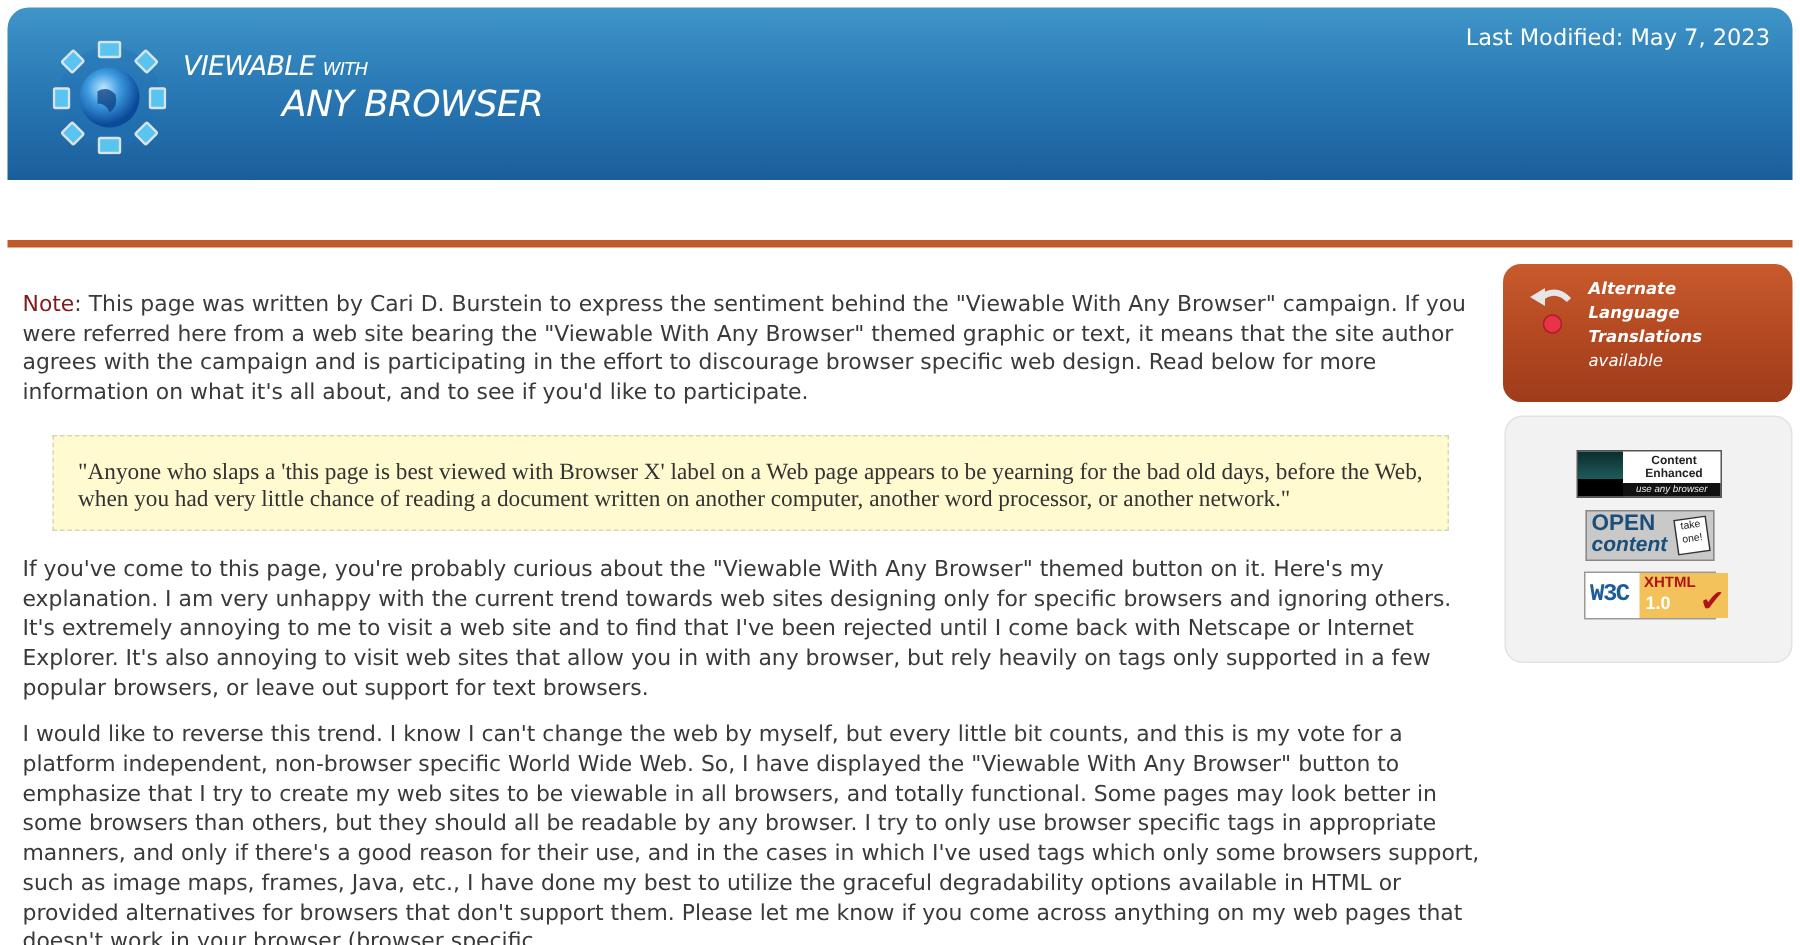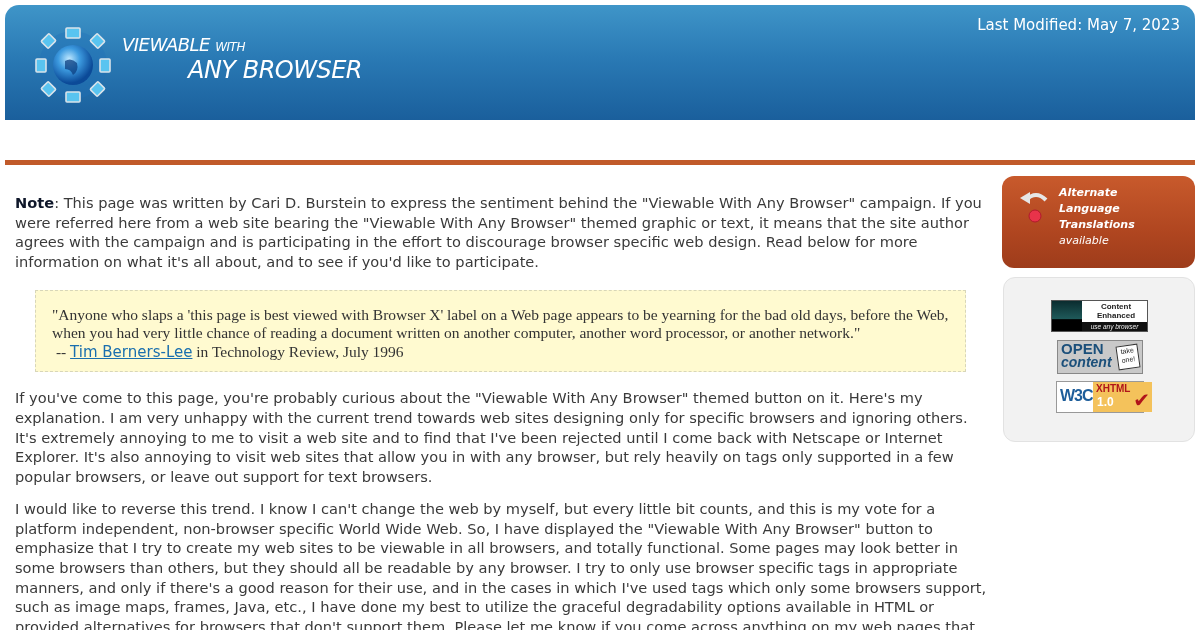--- a/index.html
+++ b/index.html
@@ -39,21 +39,21 @@
   .nav-item::before {
     content: ""; position: absolute; left: 50%; top: -13px; margin-left: -6px;
     border-left: 6px solid transparent; border-right: 6px solid transparent;
     border-top: 6px solid #2a7ab5;
   }
   .orange-bar { position: absolute; left: 5px; top: 160px; width: 1190px; height: 5px; background: #c15a2a; }
 
   
   .main { position: absolute; left: 15px; top: 193px; width: 975px; font-size: 14.6px; line-height: 19.7px; }
   .main p { margin: 0 0 12px 0; }
-  .note-label { color: #0f172a; font-weight: bold; }
+  .note-label { color: #7f1d1d; font-weight: normal; }
 
   .quote {
     margin: 18px 24px 16px 20px; padding: 15px 16px 10px 16px;
     background: #fffad0; border: 1px dashed #d8d6b8;
     font-family: "Liberation Serif", "DejaVu Serif", serif; font-size: 15.5px; line-height: 18.5px; color: #333;
   }
   .quote a { color: #1a6fae; text-decoration: underline; font-family: "DejaVu Sans", sans-serif; font-size: 15px; }
 
   
   .lang-box {
@@ -76,21 +76,21 @@
   .badge-ce .dark { position: absolute; left: 0; top: 0; width: 30px; height: 30px; background: linear-gradient(#0b2c2f, #1f5a5a 60%, #000 62%); }
   .badge-ce .t1 { position: absolute; left: 34px; top: 1px; width: 60px; text-align: center; font-size: 8px; line-height: 9px; font-weight: bold; color: #222; font-family: "Liberation Sans", sans-serif; }
   .badge-ce .t2 { position: absolute; left: 30px; bottom: 0; width: 65px; height: 9px; background: #111; color: #eee; font-size: 6.5px; line-height: 9px; text-align: center; font-style: italic; font-family: "Liberation Sans", sans-serif; }
 
   .badge-oc { top: 62px; height: 32px; width: 84px; left: 53px; background: #c9c9c9; border: 1px solid #888; }
   .badge-oc .o1 { position: absolute; left: 3px; top: 0px; color: #1b4f7a; font-weight: bold; font-size: 15px; line-height: 15px; font-family: "Liberation Sans", sans-serif; }
   .badge-oc .o2 { position: absolute; left: 3px; top: 14px; color: #1b4f7a; font-weight: bold; font-style: italic; font-size: 14px; line-height: 15px; font-family: "Liberation Sans", sans-serif; }
   .badge-oc .take { position: absolute; right: 3px; top: 4px; width: 20px; height: 22px; background: #fff; border: 1px solid #333; font-size: 7px; line-height: 9px; text-align: center; transform: rotate(-8deg); color: #222; font-family: "Liberation Sans", sans-serif; }
 
   .badge-w3 { top: 103px; left: 52px; width: 86px; height: 30px; background: #fff; border: 1px solid #999; }
-  .badge-w3 .w { position: absolute; left: 3px; top: 5px; color: #1d5d9a; font-weight: bold; font-size: 16px; font-family: Liberation Sans, sans-serif; letter-spacing: -1px; }
+  .badge-w3 .w { position: absolute; left: 3px; top: 5px; color: #1d5d9a; font-weight: bold; font-size: 16px; font-family: Liberation Mono, monospace; letter-spacing: -1px; }
   .badge-w3 .x { position: absolute; left: 36px; top: 0; width: 59px; height: 30px; background: #f4c25b; }
   .badge-w3 .x1 { position: absolute; left: 3px; top: 1px; font-size: 10px; font-weight: bold; color: #b0141a; font-family: "Liberation Sans", sans-serif; }
   .badge-w3 .x2 { position: absolute; left: 4px; top: 13px; font-size: 12px; font-weight: bold; color: #fff; font-family: "Liberation Sans", sans-serif; }
   .badge-w3 .check { position: absolute; right: 2px; top: 8px; color: #b0141a; font-size: 20px; font-weight: bold; line-height: 20px; }
 </style>
 </head>
 <body>
 
 <div class="page">
 
@@ -124,21 +124,20 @@
     <div class="last-modified">Last Modified: May 7, 2023</div>
   </div>
 
   <div class="orange-bar"></div>
 
   <div class="main">
     <p><span class="note-label">Note</span><span>: This page was written by Cari D. Burstein to express the sentiment behind the "Viewable With Any Browser" campaign. If you were referred here from a web site bearing the "Viewable With Any Browser" themed graphic or text, it means that the site author agrees with the campaign and is participating in the effort to discourage browser specific web design. Read below for more information on what it's all about, and to see if you'd like to participate.</span></p>
 
     <div class="quote">
       <div>"Anyone who slaps a 'this page is best viewed with Browser X' label on a Web page appears to be yearning for the bad old days, before the Web, when you had very little chance of reading a document written on another computer, another word processor, or another network."</div>
-      <div>&nbsp;<span>-- </span><a>Tim Berners-Lee</a><span> in Technology Review, July 1996</span></div>
     </div>
 
     <p>If you've come to this page, you're probably curious about the "Viewable With Any Browser" themed button on it. Here's my explanation. I am very unhappy with the current trend towards web sites designing only for specific browsers and ignoring others. It's extremely annoying to me to visit a web site and to find that I've been rejected until I come back with Netscape or Internet Explorer. It's also annoying to visit web sites that allow you in with any browser, but rely heavily on tags only supported in a few popular browsers, or leave out support for text browsers.</p>
     <p>I would like to reverse this trend. I know I can't change the web by myself, but every little bit counts, and this is my vote for a platform independent, non-browser specific World Wide Web. So, I have displayed the "Viewable With Any Browser" button to emphasize that I try to create my web sites to be viewable in all browsers, and totally functional. Some pages may look better in some browsers than others, but they should all be readable by any browser. I try to only use browser specific tags in appropriate manners, and only if there's a good reason for their use, and in the cases in which I've used tags which only some browsers support, such as image maps, frames, Java, etc., I have done my best to utilize the graceful degradability options available in HTML or provided alternatives for browsers that don't support them. Please let me know if you come across anything on my web pages that doesn't work in your browser (browser specific</p>
   </div>
 
   <div class="lang-box">
     <svg class="lang-icon" viewBox="0 0 34 40">
       <path d="M8 14 q10 -10 20 0" stroke="#e6e6e6" stroke-width="4" fill="none"></path>
       <polygon points="2,12 12,6 12,18" fill="#e6e6e6"></polygon>

